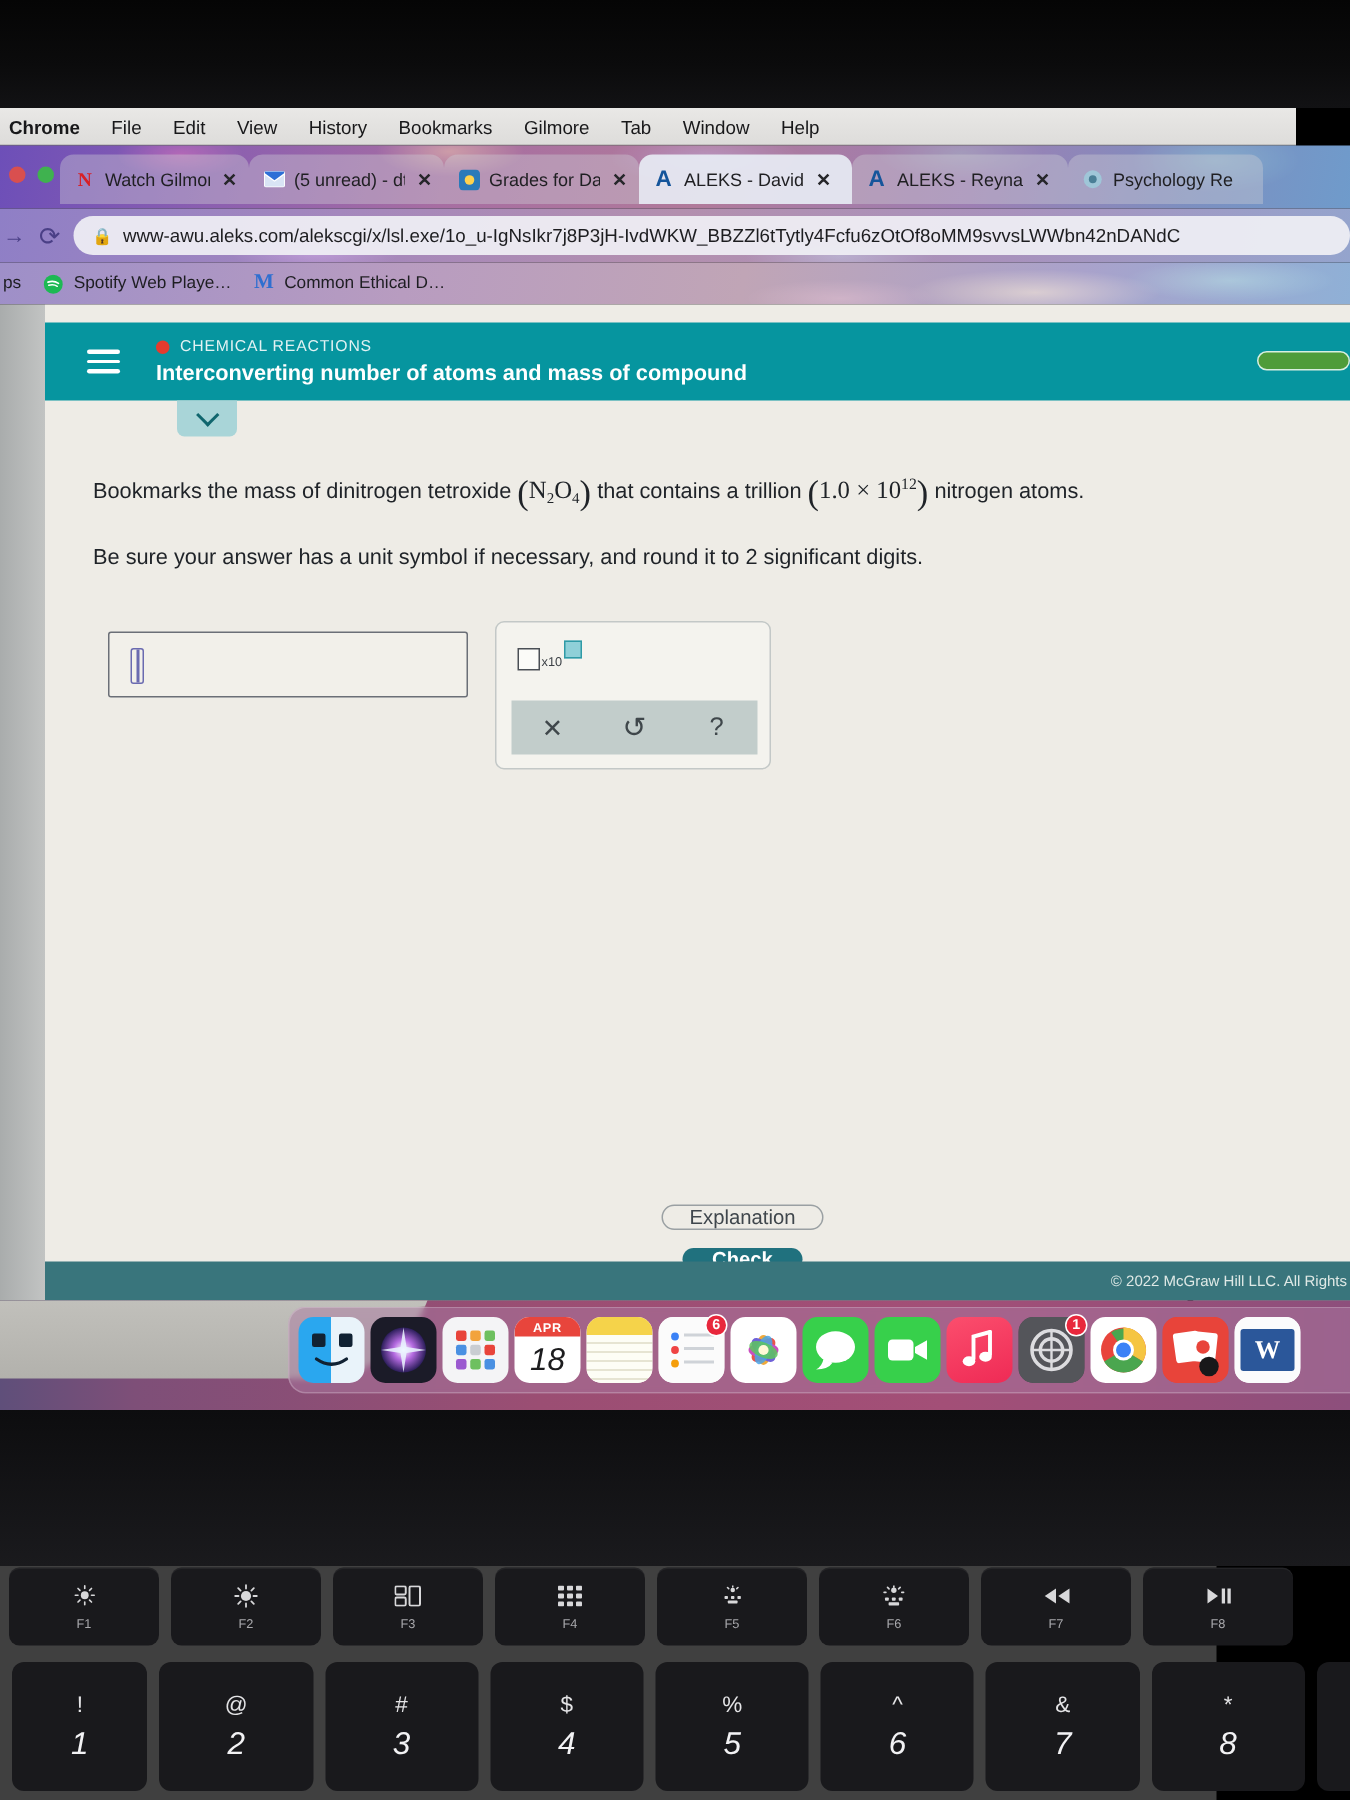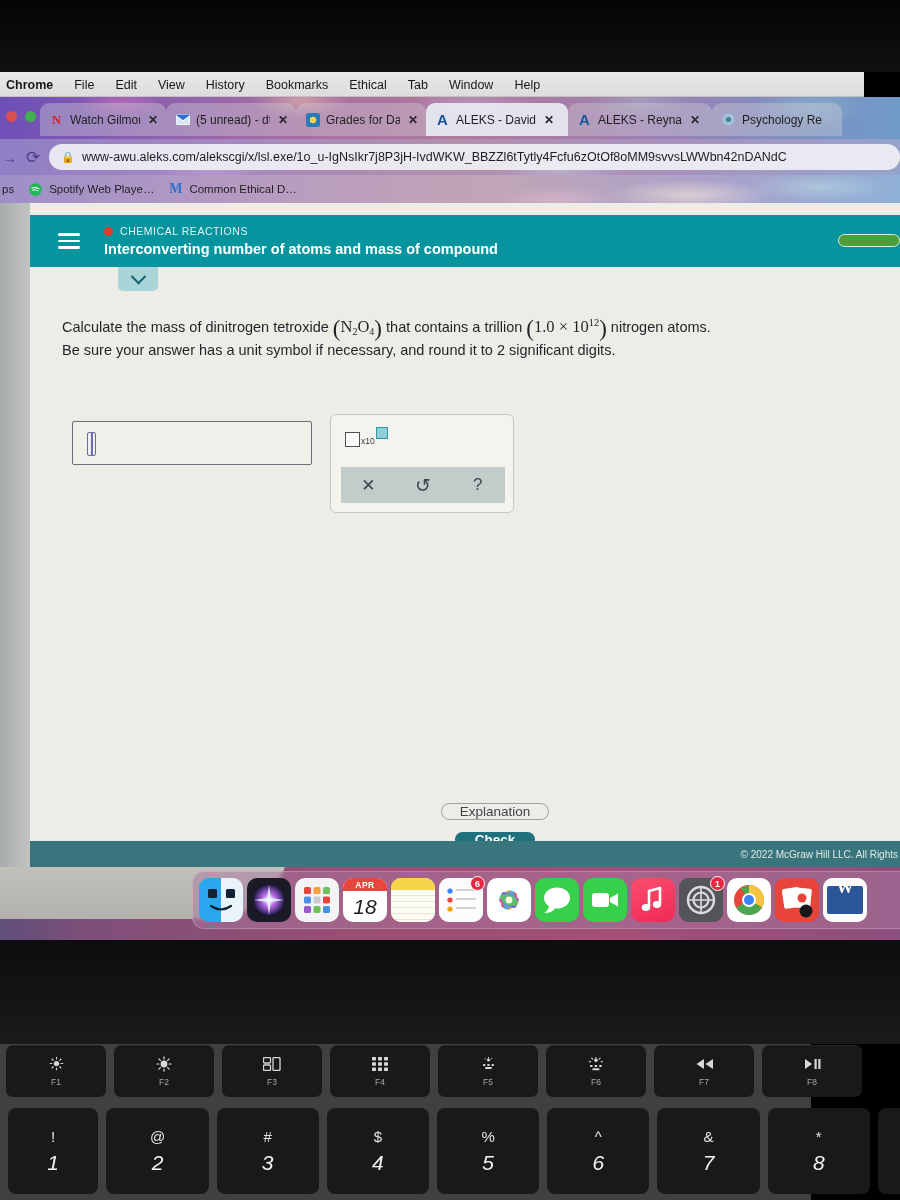--- a/index.html
+++ b/index.html
@@ -127,21 +127,21 @@
   }
 
   .tabchev {
     position: absolute; left: 88px; top: 64px; width: 40px; height: 24px;
     background: #a9d5d8; border-radius: 0 0 5px 5px;
     display: flex; align-items: center; justify-content: center;
   }
   .chev { width: 11px; height: 11px; border-right: 2.6px solid #10666e; border-bottom: 2.6px solid #10666e; transform: rotate(45deg) translate(-2px,-2px); }
 
   .qtext { position: absolute; left: 32px; top: 112px; width: 800px; font-size: 14.5px; color: #1f2328; line-height: 1.5; }
-  .qtext .l2 { }
+  .qtext .l2 { margin-top: 22px; }
   .fml { font-family: "Liberation Serif", serif; font-size: 16.5px; font-style: normal; }
   .fml sub { font-size: 10px; vertical-align: -3px; }
   .fml sup { font-size: 10.5px; vertical-align: 6px; }
   .paren { font-family: "Liberation Serif", serif; font-size: 23px; line-height: 0; position: relative; top: 4px; font-weight: 300; }
 
   .answerbox {
     position: absolute; left: 42px; top: 218px; width: 240px; height: 44px;
     background: #f2f0ea; border: 1.2px solid #6b6f77; border-radius: 2px;
   }
   .caret { position: absolute; left: 14px; top: 10px; width: 9px; height: 24px; border: 1.4px solid #6a6ab0; border-radius: 2px; }
@@ -193,21 +193,21 @@
     background: linear-gradient(180deg,#c9c8c3,#b2b1ac);
   }
   .dock {
     position: absolute; left: 192px; top: 4px; width: 720px; height: 58px;
     background: rgba(170,120,160,.5); border-radius: 12px 0 0 12px;
     border: 1px solid rgba(255,255,255,.22);
     display: flex; align-items: center; gap: 4px; padding: 0 6px;
     backdrop-filter: blur(2px);
   }
   .dicon { position: relative; width: 44px; height: 44px; border-radius: 10px; flex: 0 0 44px;
-           display: flex; justify-content: center; overflow: hidden; }
+           display: flex; align-items: center; justify-content: center; overflow: hidden; }
   .badge {
     position: absolute; right: -2px; top: -2px; min-width: 15px; height: 15px; border-radius: 8px;
     background: #e8273c; color: #fff; font-size: 9.5px; font-weight: 700;
     display: flex; align-items: center; justify-content: center; border: 1px solid #fff; z-index: 4;
   }
 
   
   .kb { position: absolute; left: 0; top: 940px; width: 811px; height: 260px; background: #404040; }
   .kb:before{ content:""; position:absolute; left:0; top:0; width:900px; height:104px;
     background: linear-gradient(180deg,#0d0d0f,#1a1a1d); }
@@ -233,21 +233,21 @@
 
   <div class="bezel-top"></div>
 
   <div class="menubar">
     <span class="mb-app">Chrome</span>
     <span>File</span>
     <span>Edit</span>
     <span>View</span>
     <span>History</span>
     <span>Bookmarks</span>
-    <span>Ethical</span>
+    <span>Gilmore</span>
     <span>Tab</span>
     <span>Window</span>
     <span>Help</span>
   </div>
 
   <div class="tabstrip">
     <div class="traffic">
       <i style="background:#d94f4f"></i>
       <i style="background:#3fb24f"></i>
     </div>
@@ -354,21 +354,21 @@
         </div>
         <div class="progress-pill"></div>
       </div>
 
       <div class="tabchev">
         <span class="chev"></span>
       </div>
 
       <div class="qtext">
         <div class="l1">
-          <span>Calculate the mass of dinitrogen tetroxide</span>
+          <span>Bookmarks the mass of dinitrogen tetroxide</span>
           <span class="paren">(</span><span class="fml">N<sub>2</sub>O<sub>4</sub></span><span class="paren">)</span>
           <span>that contains a trillion</span>
           <span class="paren">(</span><span class="fml"><span>1.0 × 10</span><sup>12</sup></span><span class="paren">)</span>
           <span>nitrogen atoms.</span>
         </div>
         <div class="l2">Be sure your answer has a unit symbol if necessary, and round it to 2 significant digits.</div>
       </div>
 
       <div class="answerbox">
         <span class="caret"></span>

